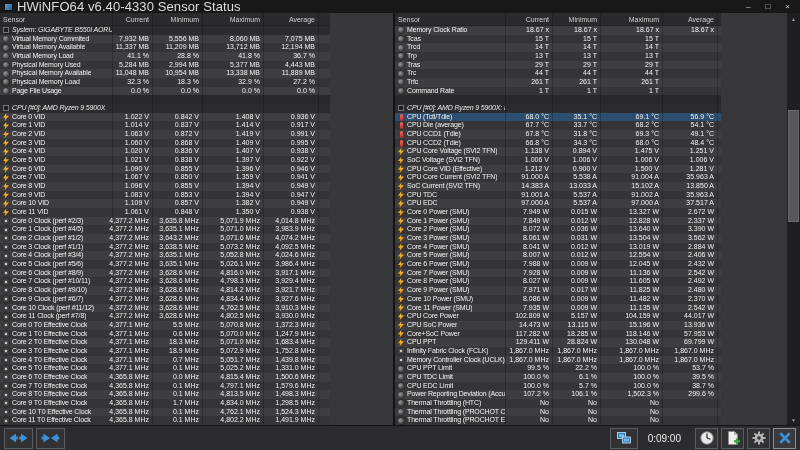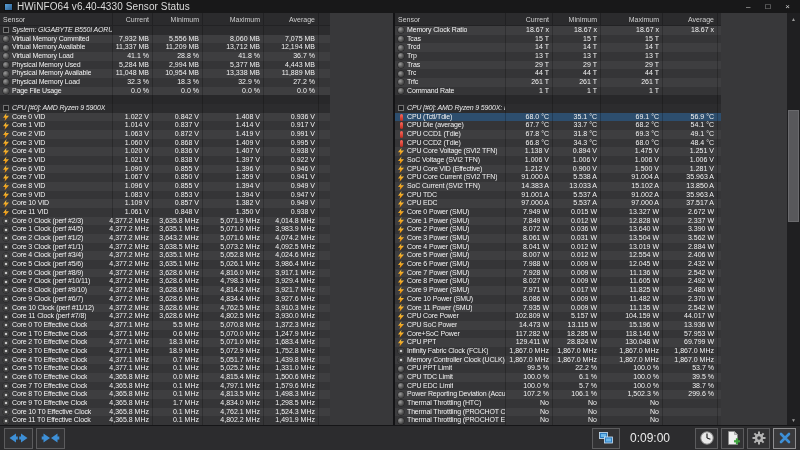--- a/index.html
+++ b/index.html
@@ -2,21 +2,21 @@
 <html><head>
 <meta charset="utf-8">
 <style>
   html,body{margin:0;padding:0;background:#101012;}
   body{width:800px;height:450px;font-family:"Liberation Sans",sans-serif;overflow:hidden;}
   .window{width:800px;height:450px;display:flex;flex-direction:column;background:#38383a;}
 
   
   .titlebar{height:13px;background:#181819;display:flex;align-items:center;padding:0 4px;gap:4px;flex:none;}
   .app-icon{width:9px;height:8px;background:linear-gradient(135deg,#5aa0d8,#2b5f91);border:1px solid #111;box-sizing:border-box;}
-  .titlebar .title{font-size:10px;color:#dcdcdc;white-space:nowrap;letter-spacing:.1px;}
+  .titlebar .title{font-size:13px;color:#dcdcdc;white-space:nowrap;letter-spacing:.1px;}
   .winbtns{margin-left:auto;display:flex;gap:15px;padding-right:6px;}
   .winbtns span{color:#cfcfcf;font-size:8px;line-height:13px;}
 
   
   .main{height:412px;display:flex;flex:none;position:relative;background:#38383a;}
   .panel{overflow:hidden;background:#38383a;}
   .panel.left{width:393px;}
   .divider{width:2px;background:#131315;flex:none;}
   .panel.right{width:392px;}
 
@@ -57,21 +57,21 @@
   .sb-thumb{position:absolute;top:86px;height:112px;left:1px;right:1px;background:#58585b;border:1px solid #6a6a6d;box-sizing:border-box;}
 
   
   .footer{height:25px;background:#2c2c2e;border-top:1px solid #151517;display:flex;align-items:center;padding:0 4px;gap:3px;box-sizing:border-box;flex:none;}
   .fbtn{height:21px;background:#323234;border:1px solid #5c5c5e;display:flex;align-items:center;justify-content:center;box-sizing:border-box;}
   .fbtn.pair{width:29px;}
   .fbtn.net{width:28px;margin-right:5px;}
   .fbtn.sq{width:23px;}
   .fbtn.xbtn{border-color:#8e8e90;background:#3a3a3c;}
   .spacer{flex:1;}
-  .time{font-size:12px;color:#ececec;margin:0 22px 0 2px;}
+  .time{font-size:10px;color:#ececec;margin:0 11px 0 2px;}
 </style>
 </head>
 <body>
 
 <div class="window">
 
   <div class="titlebar">
     <span class="app-icon"></span>
     <span class="title">HWiNFO64 v6.40-4330 Sensor Status</span>
     <div class="winbtns">

